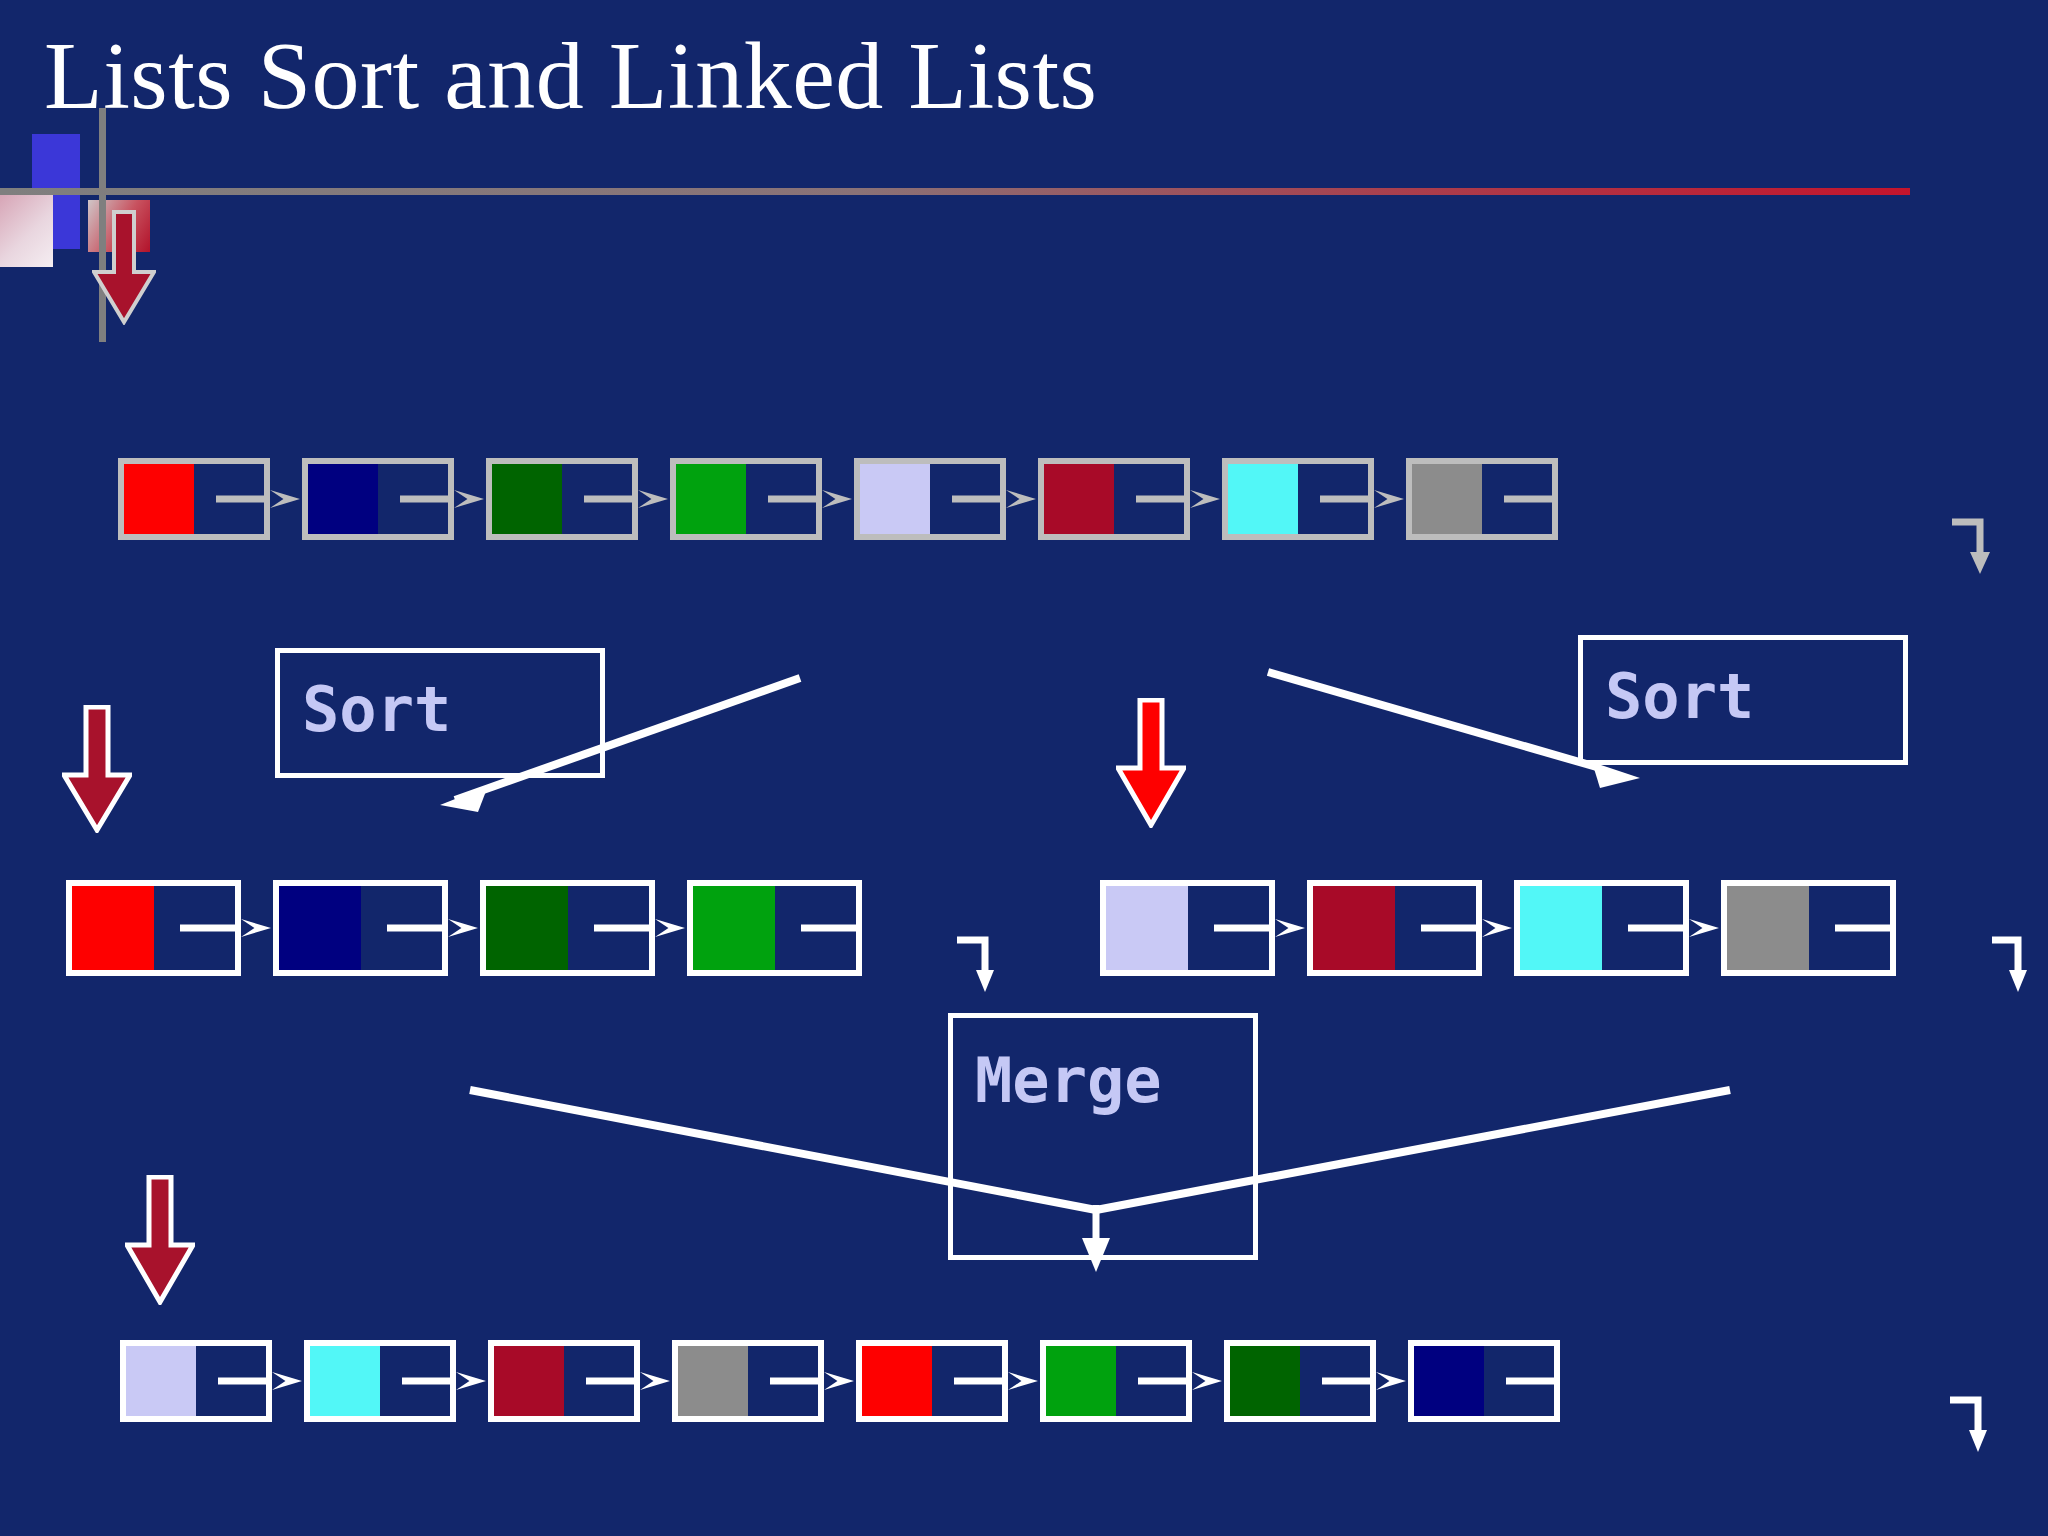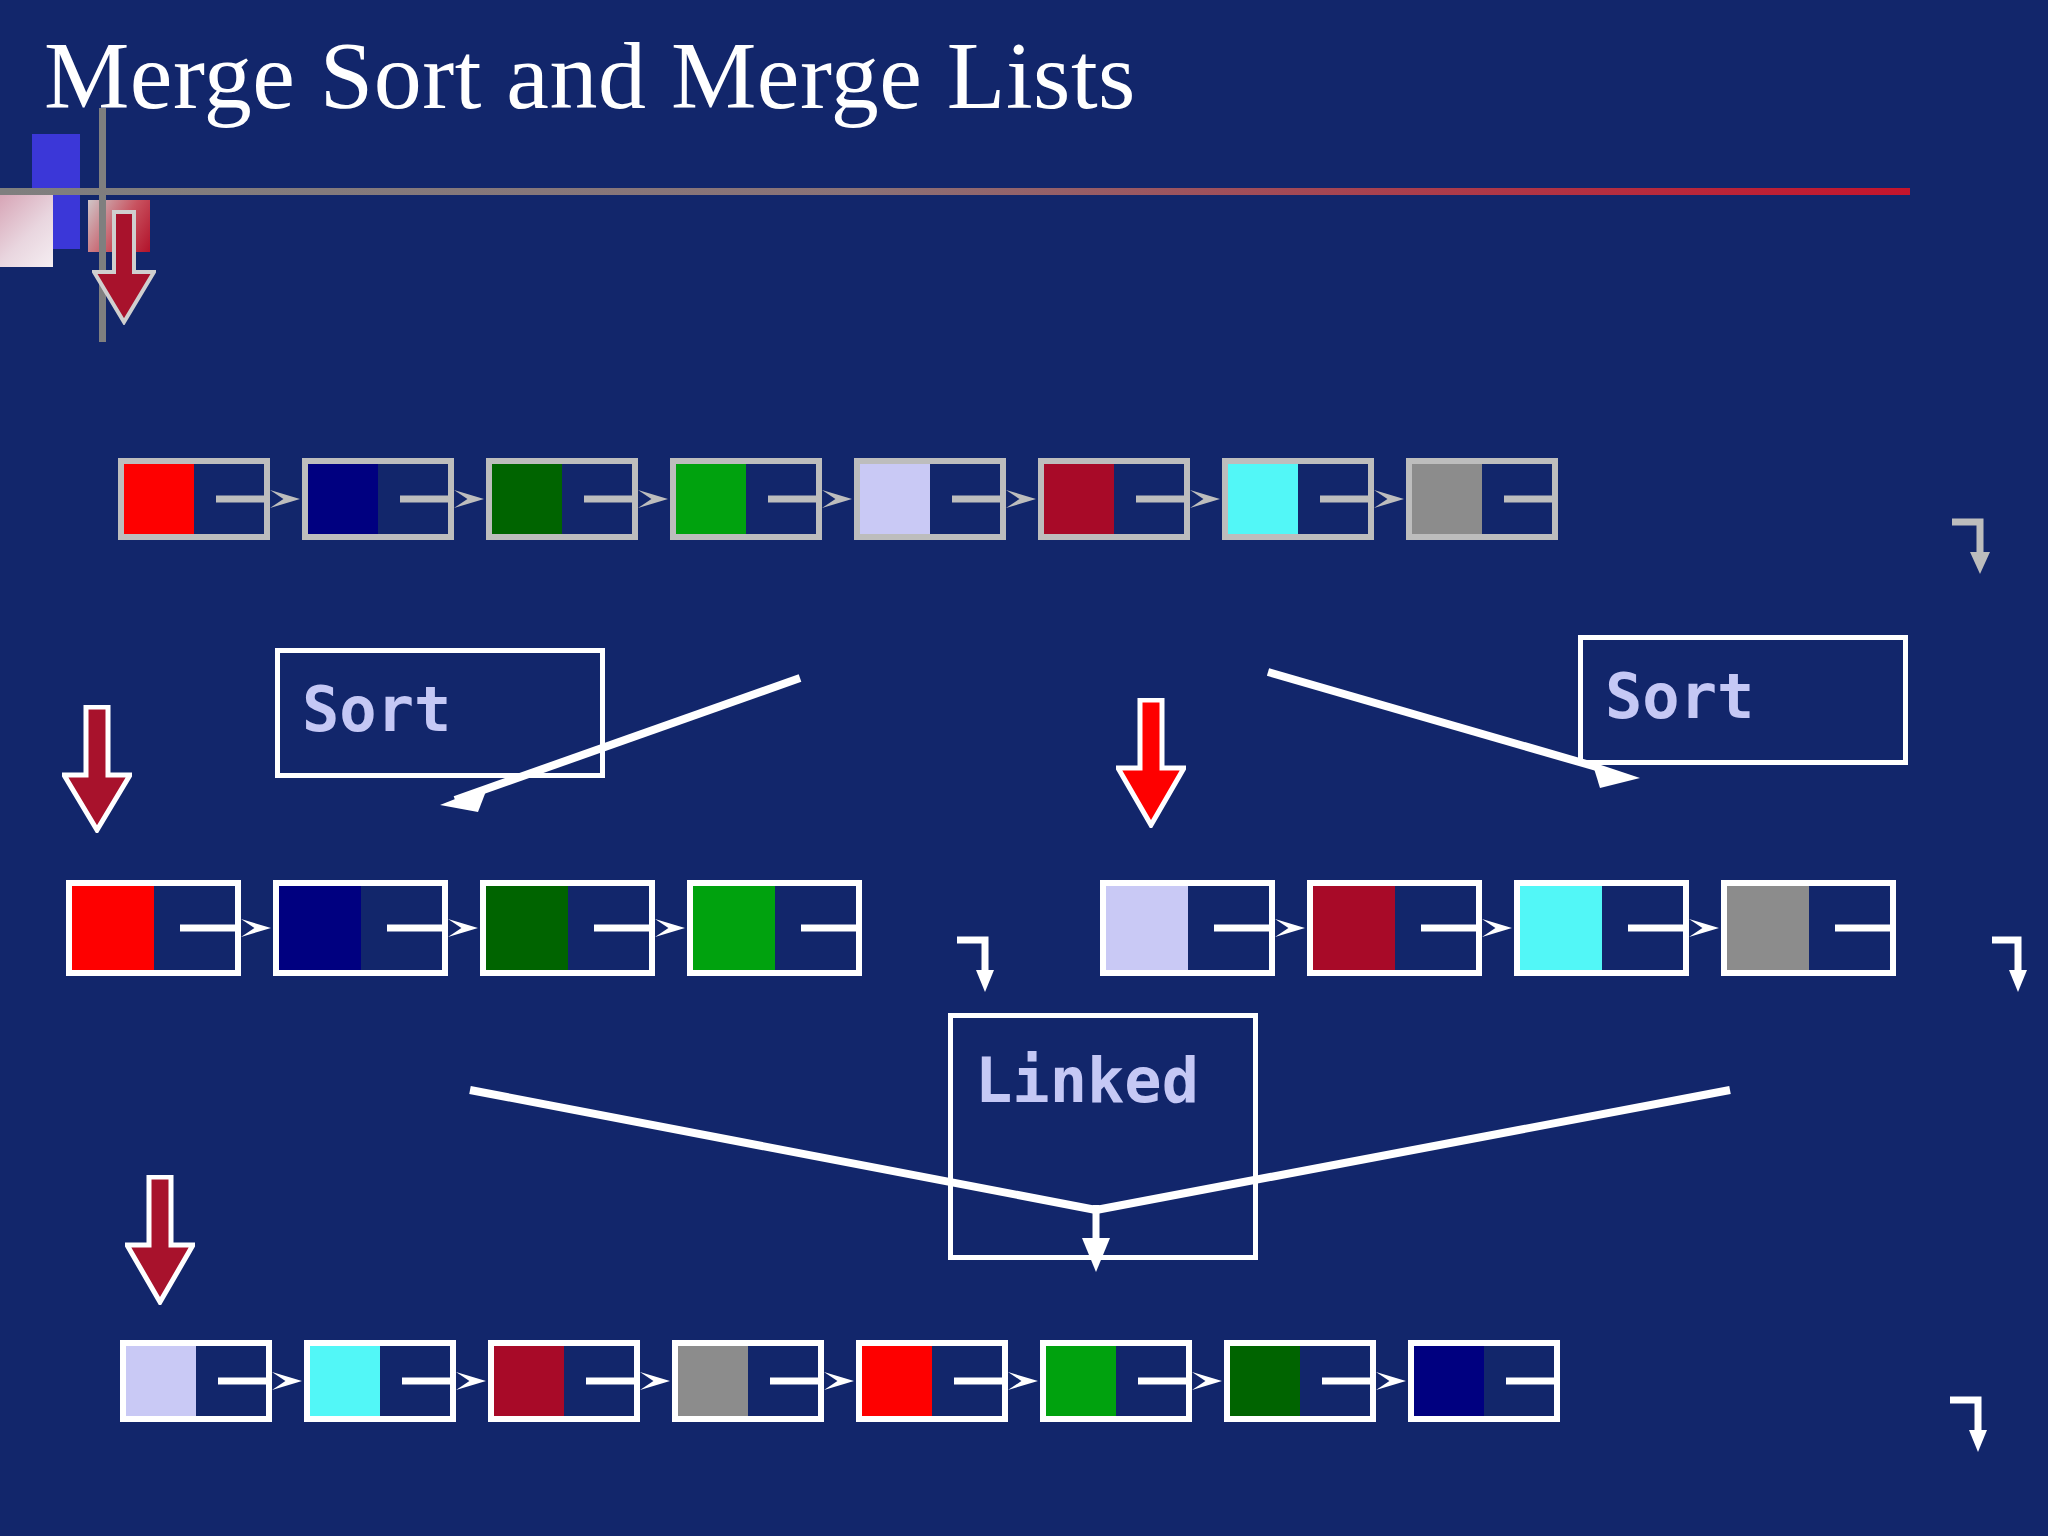--- a/index.html
+++ b/index.html
@@ -157,21 +157,21 @@
 <body>
 
 <div id="slide">
 
   <div class="deco-blue-rect"></div>
   <div class="deco-grad-square"></div>
   <div class="deco-red-square"></div>
   <div class="deco-vline"></div>
   <div class="deco-hline"></div>
 
-  <div class="title">Merge Sort and Merge Lists</div>
+  <div class="title">Lists Sort and Linked Lists</div>
 
   <div class="fat-arrow" style="left:92px; top:210px; width:64px; height:115px;">
     <svg viewBox="0 0 64 115" preserveAspectRatio="none">
       <polygon points="22,2 42,2 42,62 62,62 32,112 2,62 22,62" fill="#a8122c" stroke="#cfcfcf" stroke-width="4"></polygon>
     </svg>
   </div>
 
   <div class="fat-arrow" style="left:62px; top:705px; width:70px; height:128px;">
     <svg viewBox="0 0 70 128" preserveAspectRatio="none">
       <polygon points="24,2 46,2 46,70 68,70 35,125 2,70 24,70" fill="#a8122c" stroke="#ffffff" stroke-width="5"></polygon>
@@ -448,16 +448,16 @@
 
   <div class="labelbox" style="left:275px; top:648px; width:330px; height:130px;">
     <span>Sort</span>
   </div>
 
   <div class="labelbox" style="left:1578px; top:635px; width:330px; height:130px;">
     <span>Sort</span>
   </div>
 
   <div class="labelbox" style="left:948px; top:1013px; width:310px; height:247px; padding-top:20px;">
-    <span>Linked</span>
+    <span>Merge</span>
   </div>
 
 </div>
 
 </body></html>

